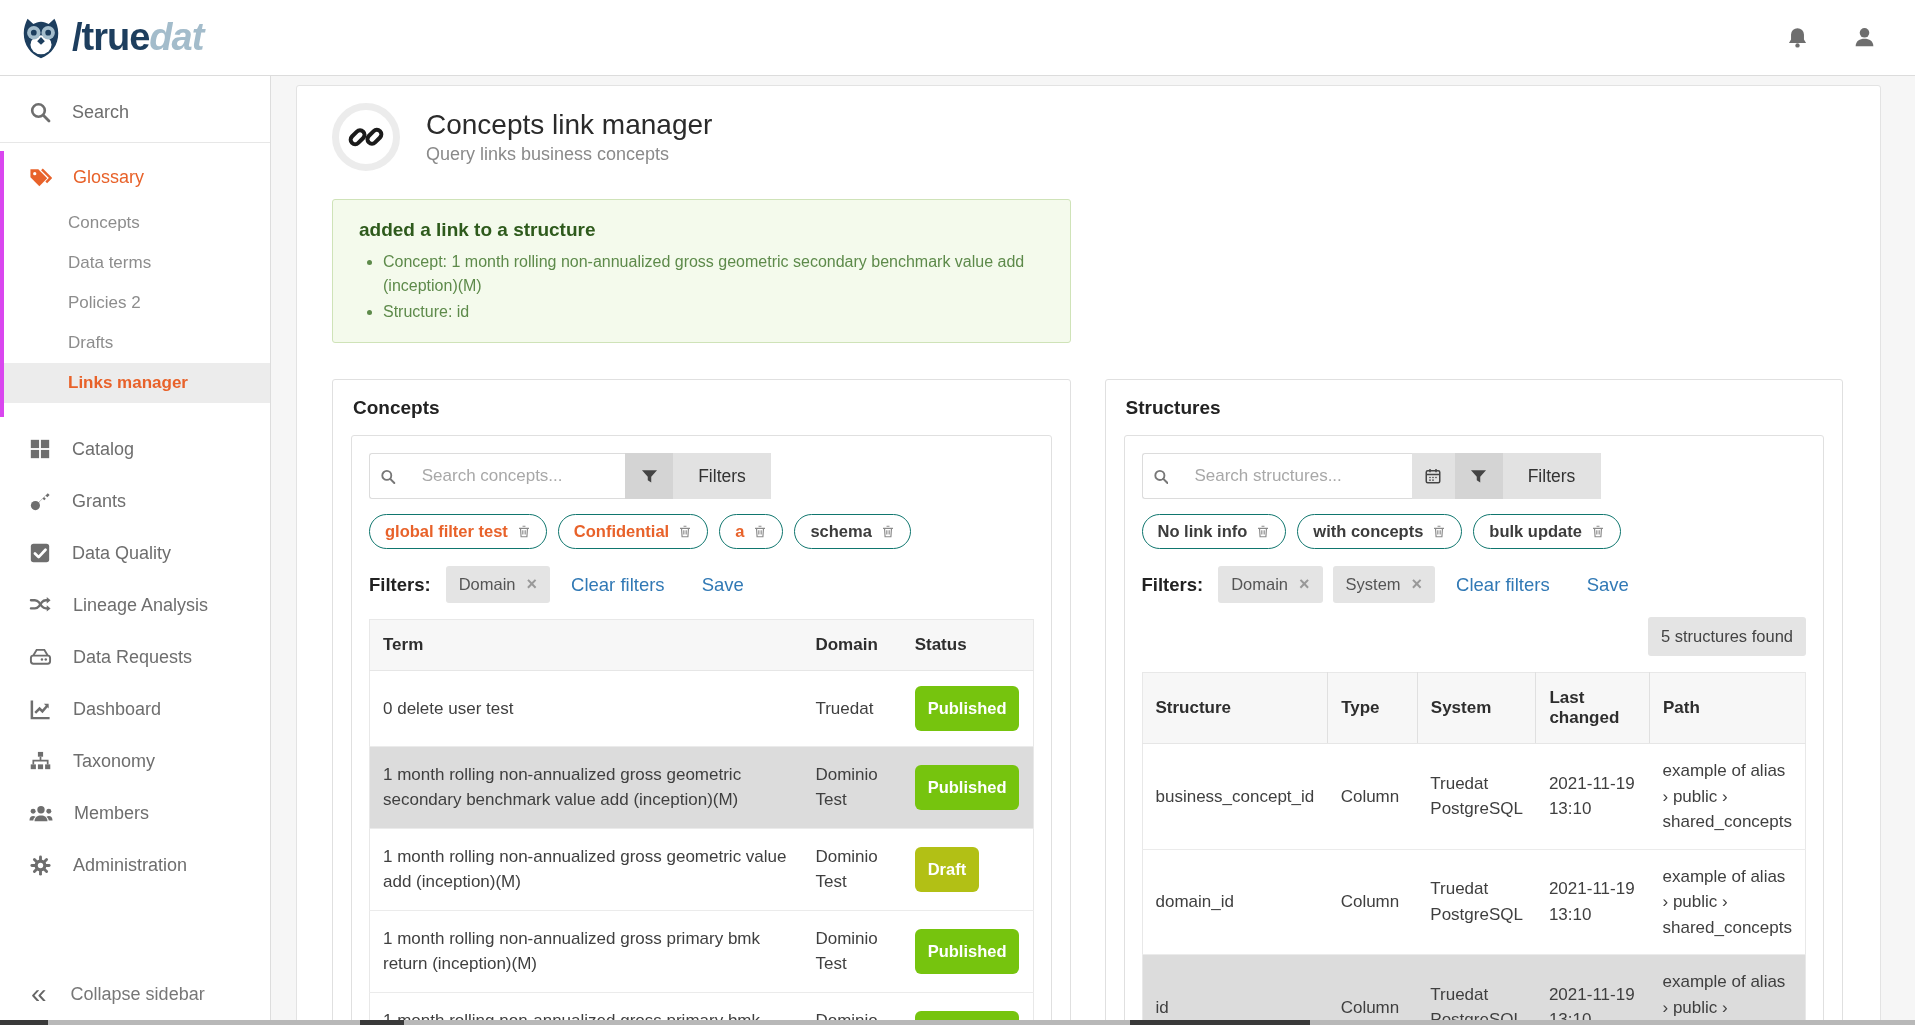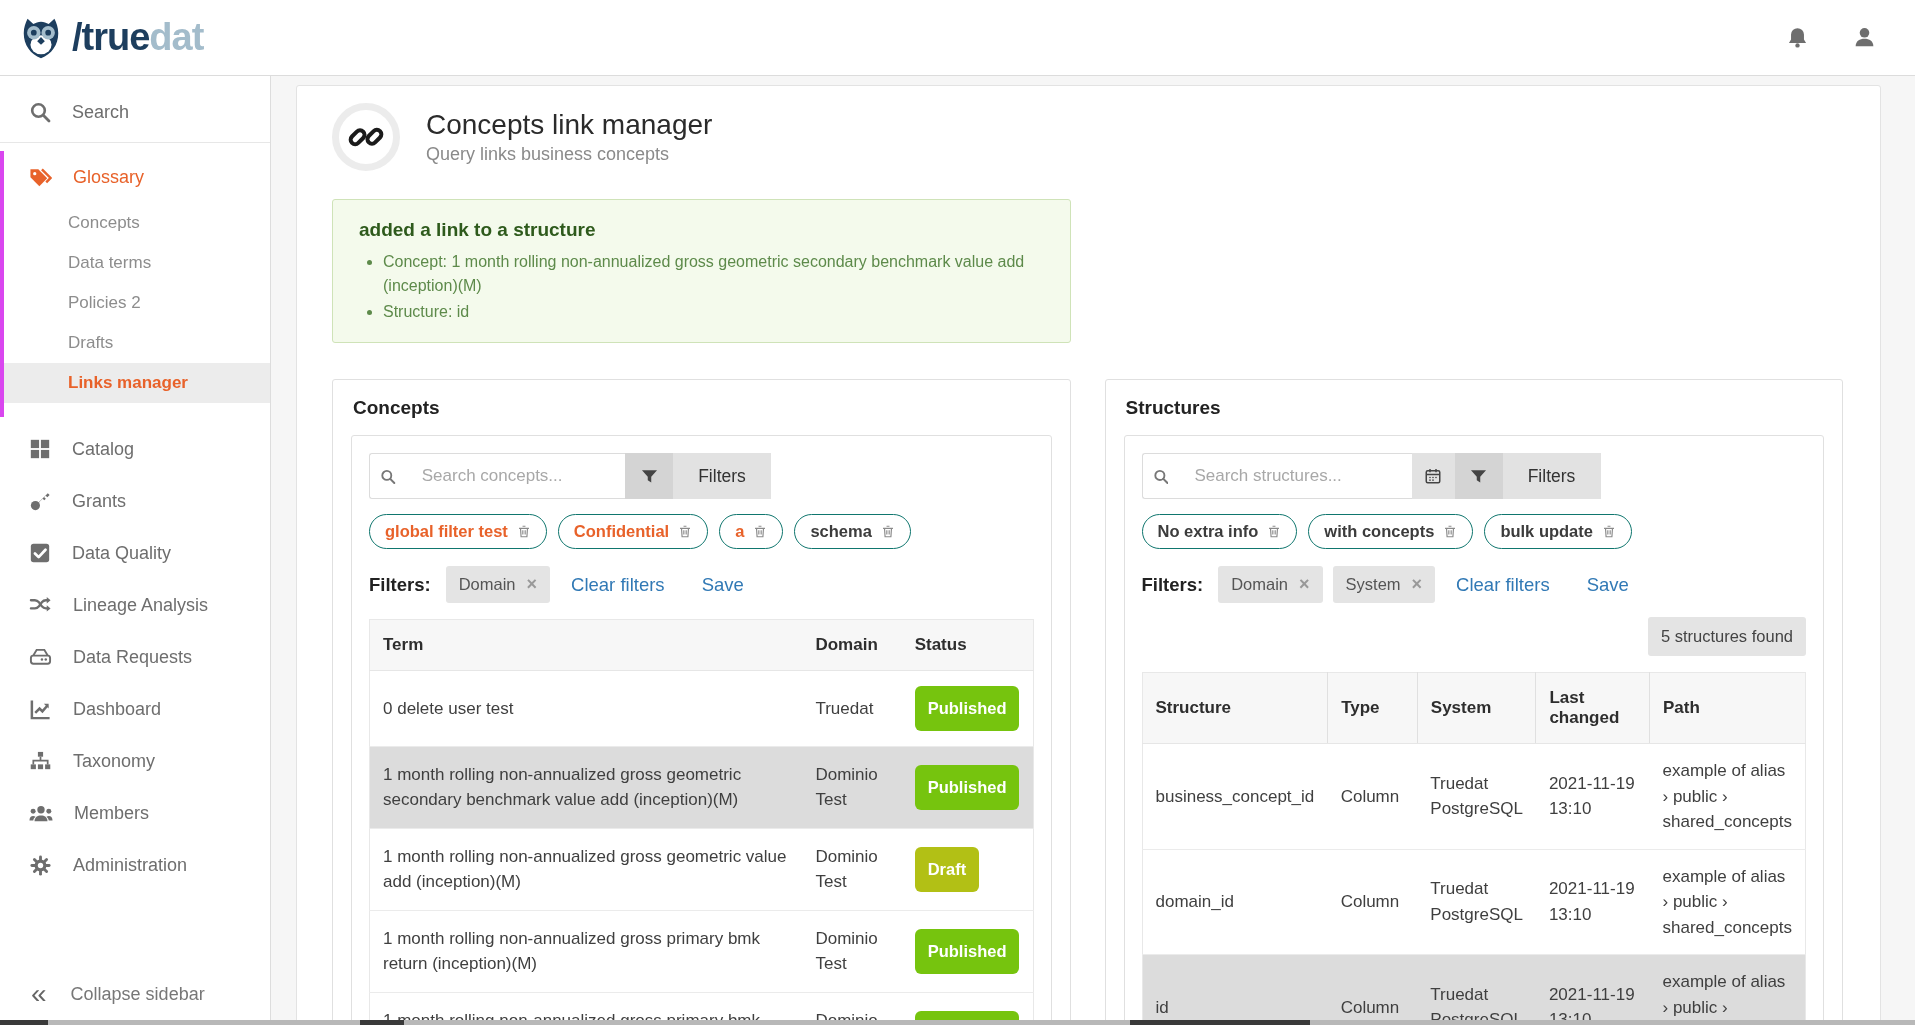--- a/index.html
+++ b/index.html
@@ -12,21 +12,21 @@
   svg { display:block; }
 
   
   .topbar {
     height:76px; background:#fff; border-bottom:1px solid #dcdcdc;
     display:flex; align-items:center; justify-content:space-between;
     padding:0 24px 0 18px;
   }
   .logo { display:flex; align-items:center; gap:8px; cursor:pointer; }
   .logo-text { font-size:38px; font-weight:bold; color:#1d3e5e; letter-spacing:-1px; }
-  .logo-text .lt { color:#a3bccb; }
+  .logo-text .lt { color:#a3bccb;font-style:italic; }
   .topbar-right { display:flex; align-items:center; gap:42px; padding-right:14px; color:#6e6e6e; }
   .topbar-right .tb-ic { cursor:pointer; }
 
   
   .layout { display:flex; height:948px; }
 
   
   .sidebar {
     width:271px; flex-shrink:0; background:#fff; border-right:1px solid #ddd;
     display:flex; flex-direction:column; padding-top:10px; font-size:18px; color:#6e6e6e;
@@ -499,21 +499,21 @@
                 <svg width="19" height="19" viewBox="0 0 24 24" fill="currentColor">
                   <path d="M2.5 4 h19 l-7.3 8.2 v7.3 l-4.4 -2.8 v-4.5 Z"></path>
                 </svg>
               </div>
               <div class="tool-btn btn-filters">Filters</div>
             </div>
 
             <div class="chips">
 
                 <span class="chip">
-                  <span>No extra info</span>
+                  <span>No link info</span>
                   <svg class="trash" width="14" height="15" viewBox="0 0 24 24">
                     <g fill="none" stroke="currentColor" stroke-width="2">
                       <path d="M3.5 6.5 h17 M9.5 3 h5"></path>
                       <path d="M6 6.5 l1 14.5 h10 l1-14.5"></path>
                       <path d="M10 10 v7 M14 10 v7"></path>
                     </g>
                   </svg>
                 </span>
 
                 <span class="chip">

